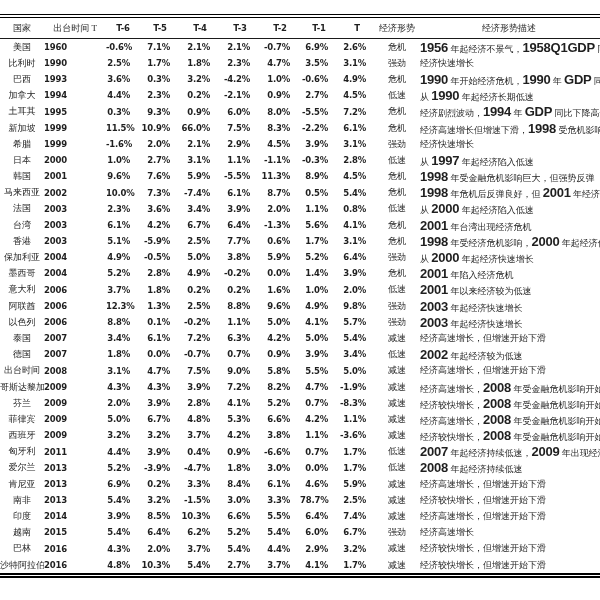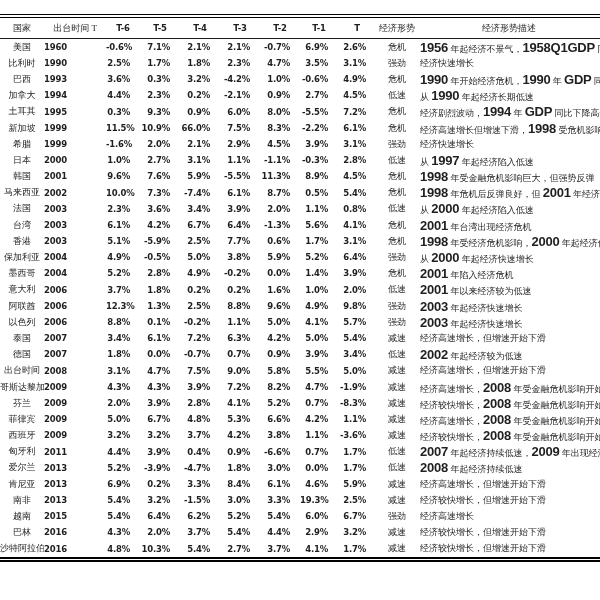--- a/index.html
+++ b/index.html
@@ -471,24 +471,37 @@
           <td class="c10">经济高速增长，但增速开始下滑</td>
         </tr>
         <tr>
           <td class="c0">南非</td>
           <td class="c1">2013</td>
           <td class="c2">5.4%</td>
           <td class="c3">3.2%</td>
           <td class="c4">-1.5%</td>
           <td class="c5">3.0%</td>
           <td class="c6">3.3%</td>
-          <td class="c7">19.3%</td>
+          <td class="c7">78.7%</td>
           <td class="c8">2.5%</td>
           <td class="c9">减速</td>
           <td class="c10">经济较快增长，但增速开始下滑</td>
+        </tr>
+        <tr>
+          <td class="c0">印度</td>
+          <td class="c1">2014</td>
+          <td class="c2">3.9%</td>
+          <td class="c3">8.5%</td>
+          <td class="c4">10.3%</td>
+          <td class="c5">6.6%</td>
+          <td class="c6">5.5%</td>
+          <td class="c7">6.4%</td>
+          <td class="c8">7.4%</td>
+          <td class="c9">减速</td>
+          <td class="c10">经济高速增长，但增速开始下滑</td>
         </tr>
         <tr>
           <td class="c0">越南</td>
           <td class="c1">2015</td>
           <td class="c2">5.4%</td>
           <td class="c3">6.4%</td>
           <td class="c4">6.2%</td>
           <td class="c5">5.2%</td>
           <td class="c6">5.4%</td>
           <td class="c7">6.0%</td>

